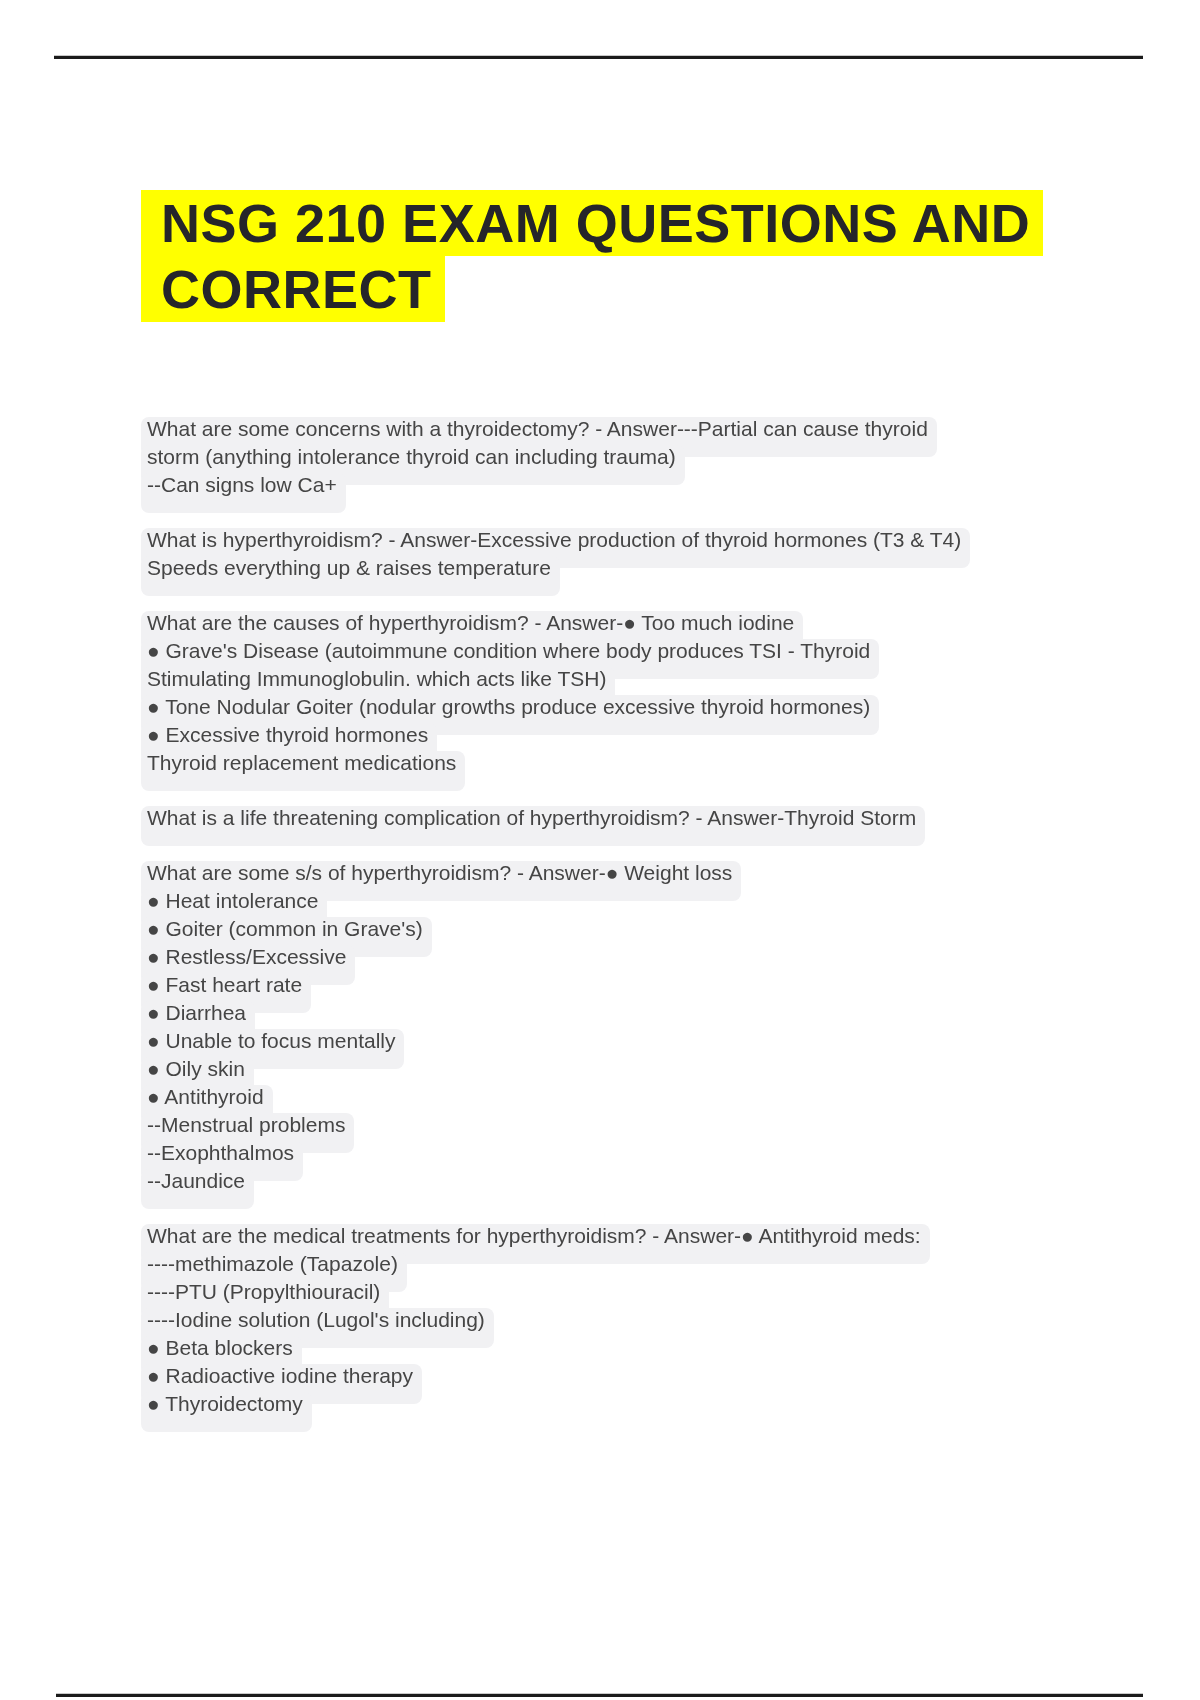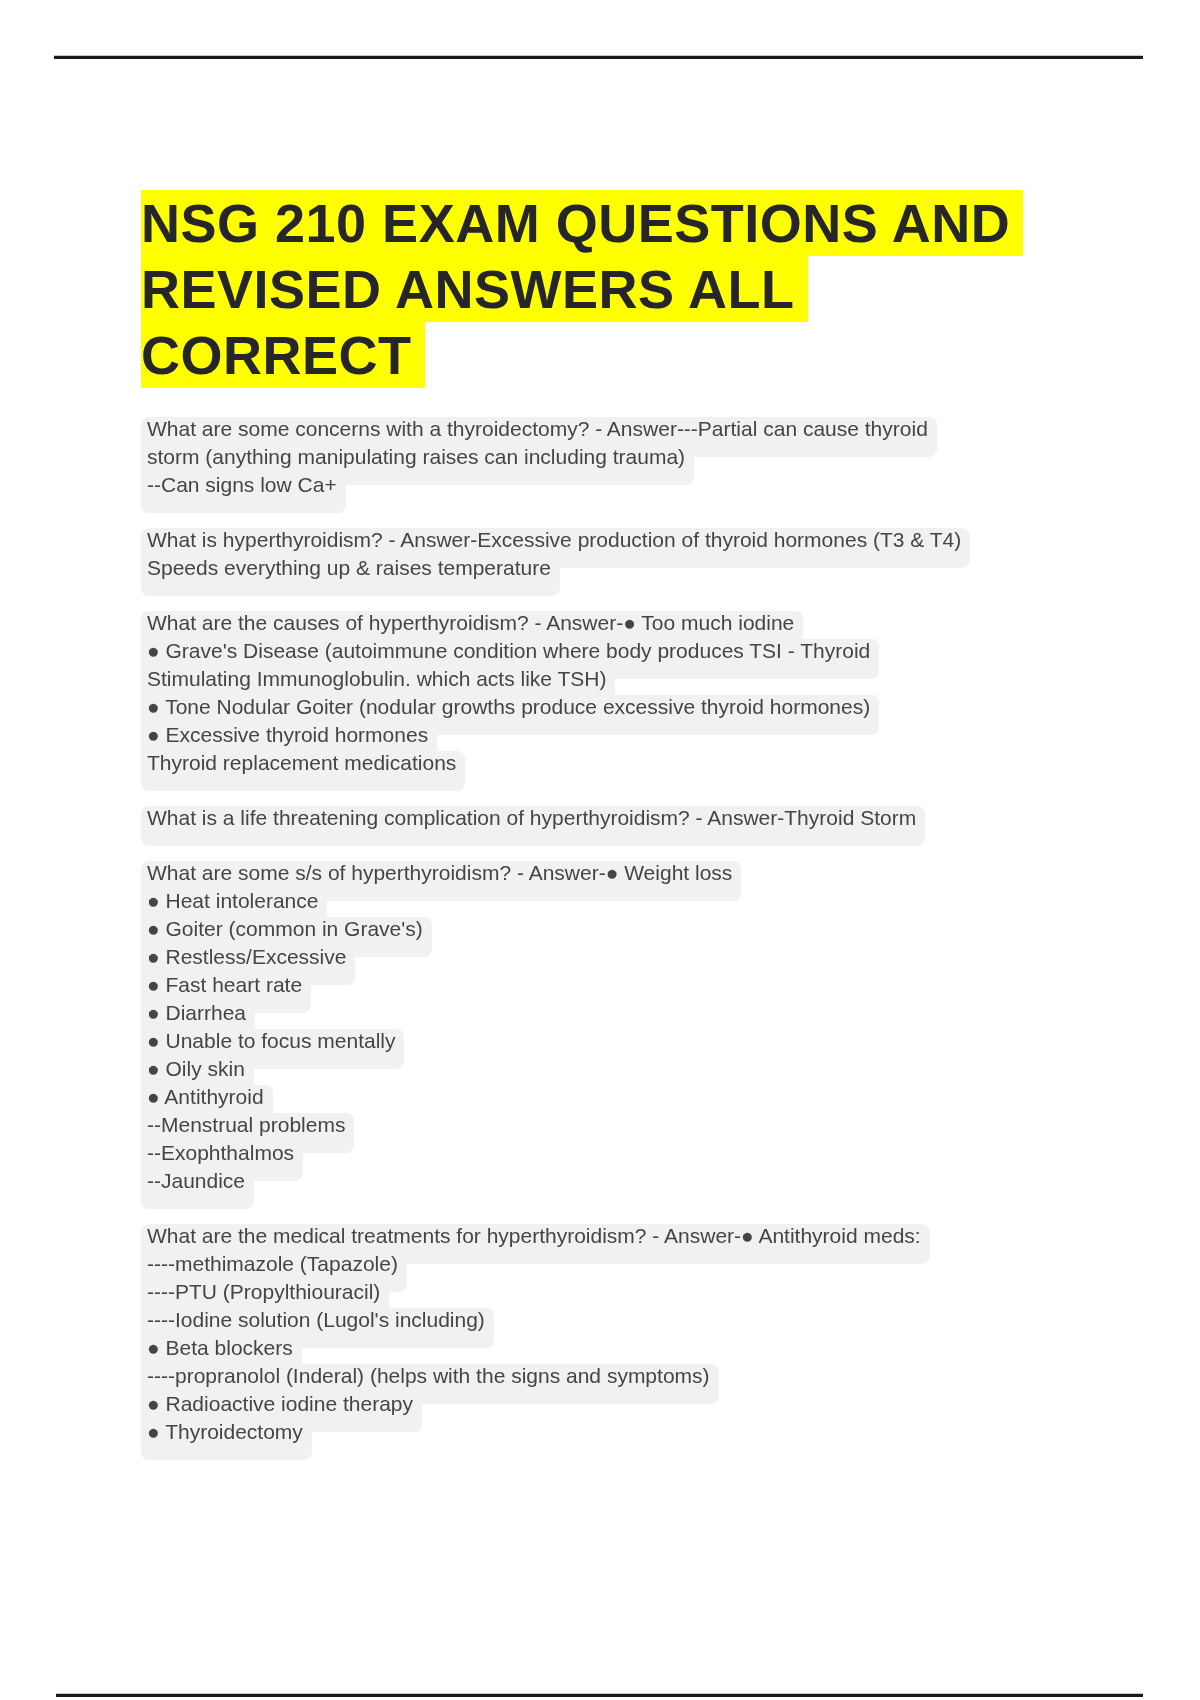--- a/index.html
+++ b/index.html
@@ -39,21 +39,21 @@
     color: var(--title-text);
     letter-spacing: 0.5px;
   }
   .title-line {
     display: block;
     width: -moz-fit-content;
     width: fit-content;
     height: 66px;
     line-height: 66px;
     background: var(--hl-yellow);
-    padding: 0 13px 0 0;
+    padding: 0 13px 0 20px;
     white-space: nowrap;
   }
 
   .doc-body {
     position: absolute;
     left: 141px;
     top: 415px;
     width: 1000px;
     font-size: 21px;
     line-height: 28px;
@@ -71,28 +71,27 @@
     border-radius: 8px;
   }
 </style>
 </head>
 <body>
 
 <div class="rule top"></div>
 
 <h1 class="doc-title" style="margin:0;">
   <span class="title-line">NSG 210 EXAM QUESTIONS AND</span>
-  <span class="title-line">REVISED ANSWERS ALL</span>
   <span class="title-line">CORRECT</span>
 </h1>
 
 <div class="doc-body" id="doc-body">
     <div class="para">
       <div class="tline"><span class="hl">What are some concerns with a thyroidectomy? - Answer---Partial can cause thyroid</span></div>
-      <div class="tline"><span class="hl">storm (anything manipulating raises can including trauma)</span></div>
+      <div class="tline"><span class="hl">storm (anything intolerance thyroid can including trauma)</span></div>
       <div class="tline"><span class="hl">--Can signs low Ca+</span></div>
     </div>
     <div class="para">
       <div class="tline"><span class="hl">What is hyperthyroidism? - Answer-Excessive production of thyroid hormones (T3 &amp; T4)</span></div>
       <div class="tline"><span class="hl">Speeds everything up &amp; raises temperature</span></div>
     </div>
     <div class="para">
       <div class="tline"><span class="hl">What are the causes of hyperthyroidism? - Answer-● Too much iodine</span></div>
       <div class="tline"><span class="hl">● Grave's Disease (autoimmune condition where body produces TSI - Thyroid</span></div>
       <div class="tline"><span class="hl">Stimulating Immunoglobulin. which acts like TSH)</span></div>
@@ -116,19 +115,18 @@
       <div class="tline"><span class="hl">--Menstrual problems</span></div>
       <div class="tline"><span class="hl">--Exophthalmos</span></div>
       <div class="tline"><span class="hl">--Jaundice</span></div>
     </div>
     <div class="para">
       <div class="tline"><span class="hl">What are the medical treatments for hyperthyroidism? - Answer-● Antithyroid meds:</span></div>
       <div class="tline"><span class="hl">----methimazole (Tapazole)</span></div>
       <div class="tline"><span class="hl">----PTU (Propylthiouracil)</span></div>
       <div class="tline"><span class="hl">----Iodine solution (Lugol's including)</span></div>
       <div class="tline"><span class="hl">● Beta blockers</span></div>
-      <div class="tline"><span class="hl">----propranolol (Inderal) (helps with the signs and symptoms)</span></div>
       <div class="tline"><span class="hl">● Radioactive iodine therapy</span></div>
       <div class="tline"><span class="hl">● Thyroidectomy</span></div>
     </div>
   </div>
 
 <div class="rule bottom"></div>
 
 </body></html>

